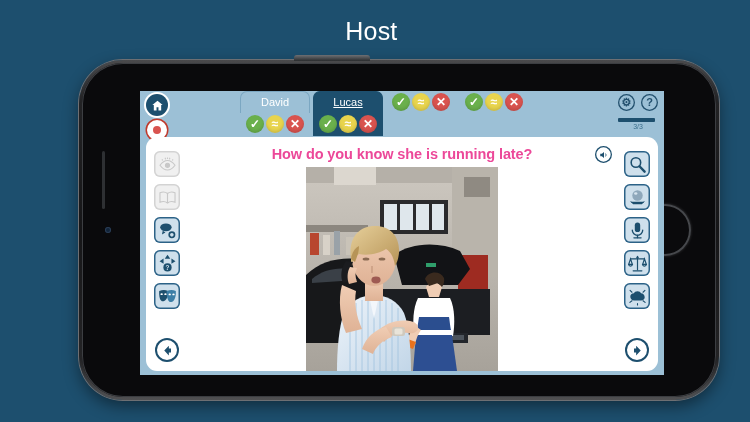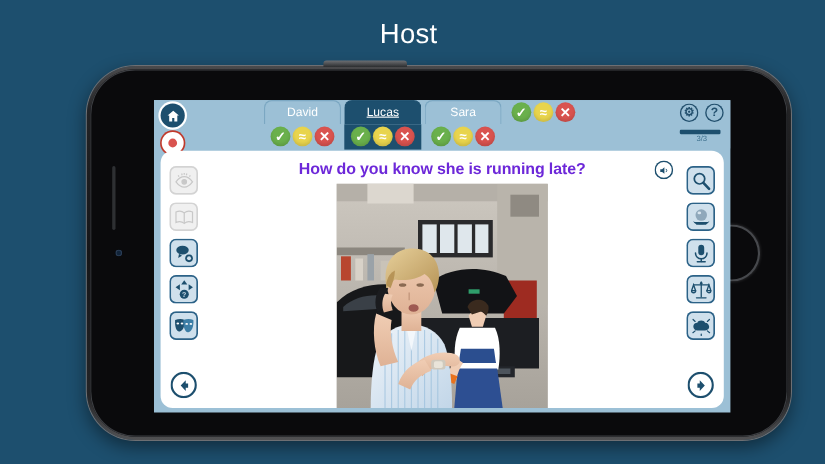--- a/index.html
+++ b/index.html
@@ -114,21 +114,21 @@
   .prog{margin-top:7px;}
   .prog-bar{width:37px;height:4px;background:#1d4f6e;border-radius:1px;}
   .prog-txt{font-size:7px;color:#3b6e8c;margin-top:1px;text-align:center;}
 
   
   .card{
     position:absolute;left:6px;top:46px;width:512px;height:234px;
     background:#ffffff;border-radius:11px;overflow:hidden;
   }
   .question{
-    text-align:center;color:#6d28d9;font-size:14.5px;font-weight:bold;
+    text-align:center;color:#ec4899;font-size:14.5px;font-weight:bold;
     padding:9px 68px 0;letter-spacing:-.1px;
   }
   .spk{
     position:absolute;right:46px;top:9px;width:17px;height:17px;border-radius:50%;
     box-shadow:inset 0 0 0 1.3px #1d4f6e;
     display:flex;align-items:center;justify-content:center;
   }
   .spk svg{width:10px;height:10px;display:block;}
 
   .tool{
@@ -201,21 +201,20 @@
           <div class="tab active">
             <div class="tab-name">Lucas</div>
             <div class="marks">
               <div class="mk ok">✓</div>
               <div class="mk part">≈</div>
               <div class="mk no">✕</div>
             </div>
           </div>
 
           <div class="tab">
-            <div class="tab-name">Sara</div>
             <div class="marks">
               <div class="mk ok">✓</div>
               <div class="mk part">≈</div>
               <div class="mk no">✕</div>
             </div>
           </div>
 
           <div class="tab">
             <div class="marks">
               <div class="mk ok">✓</div>

